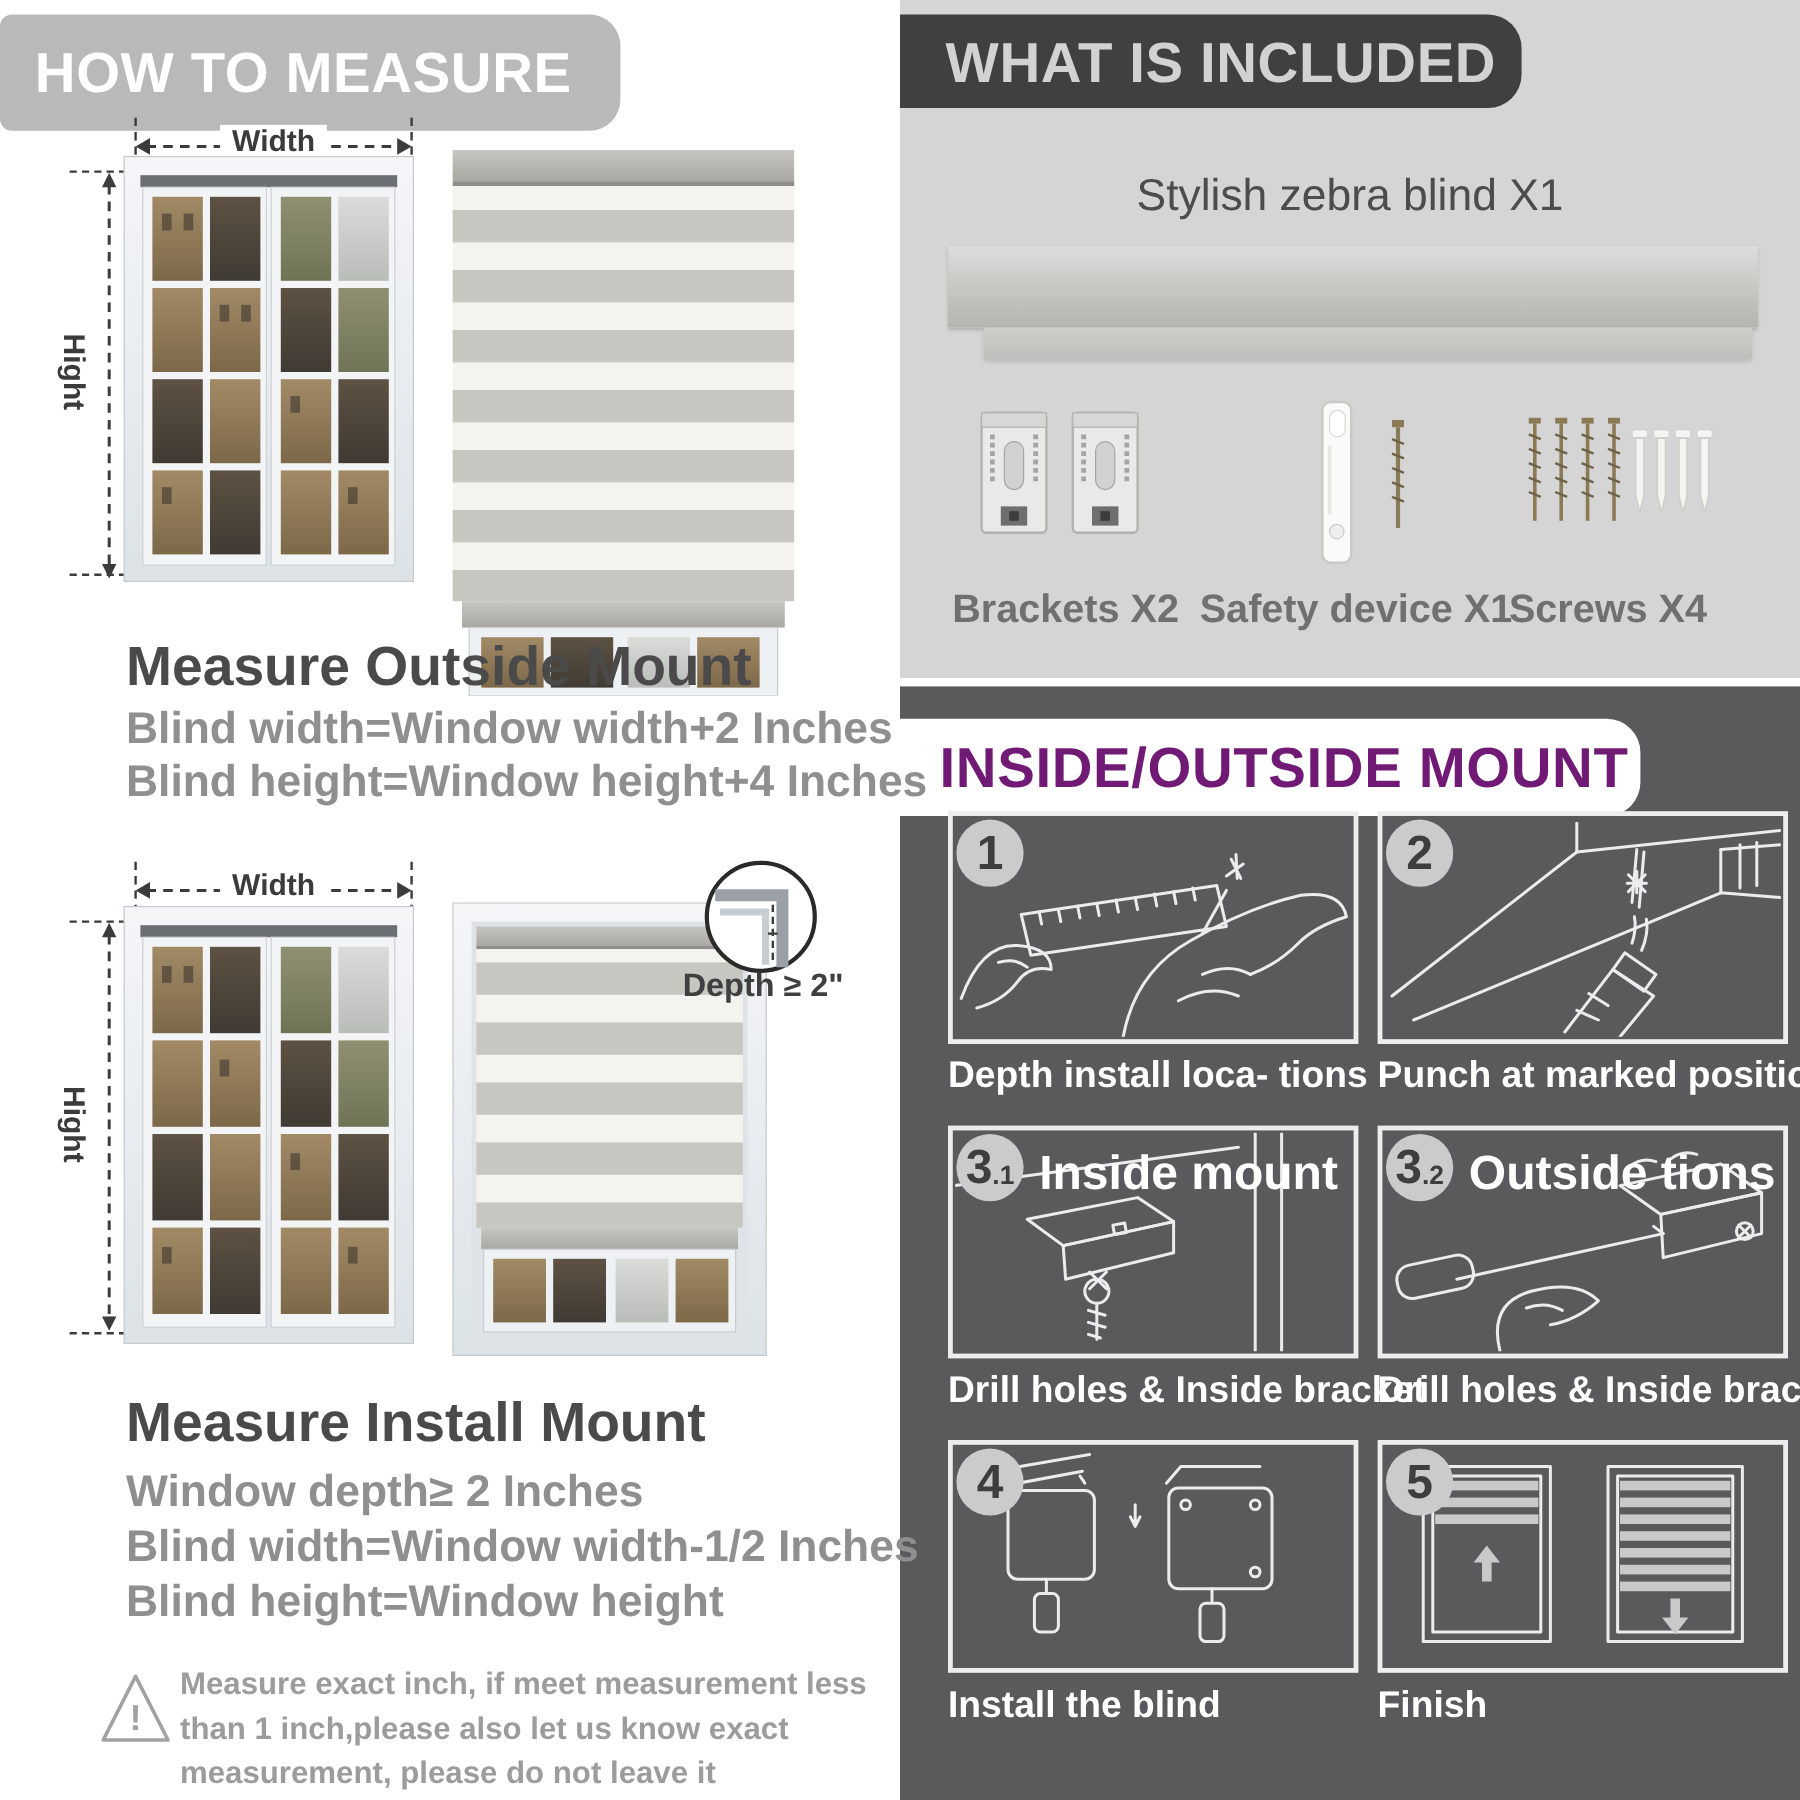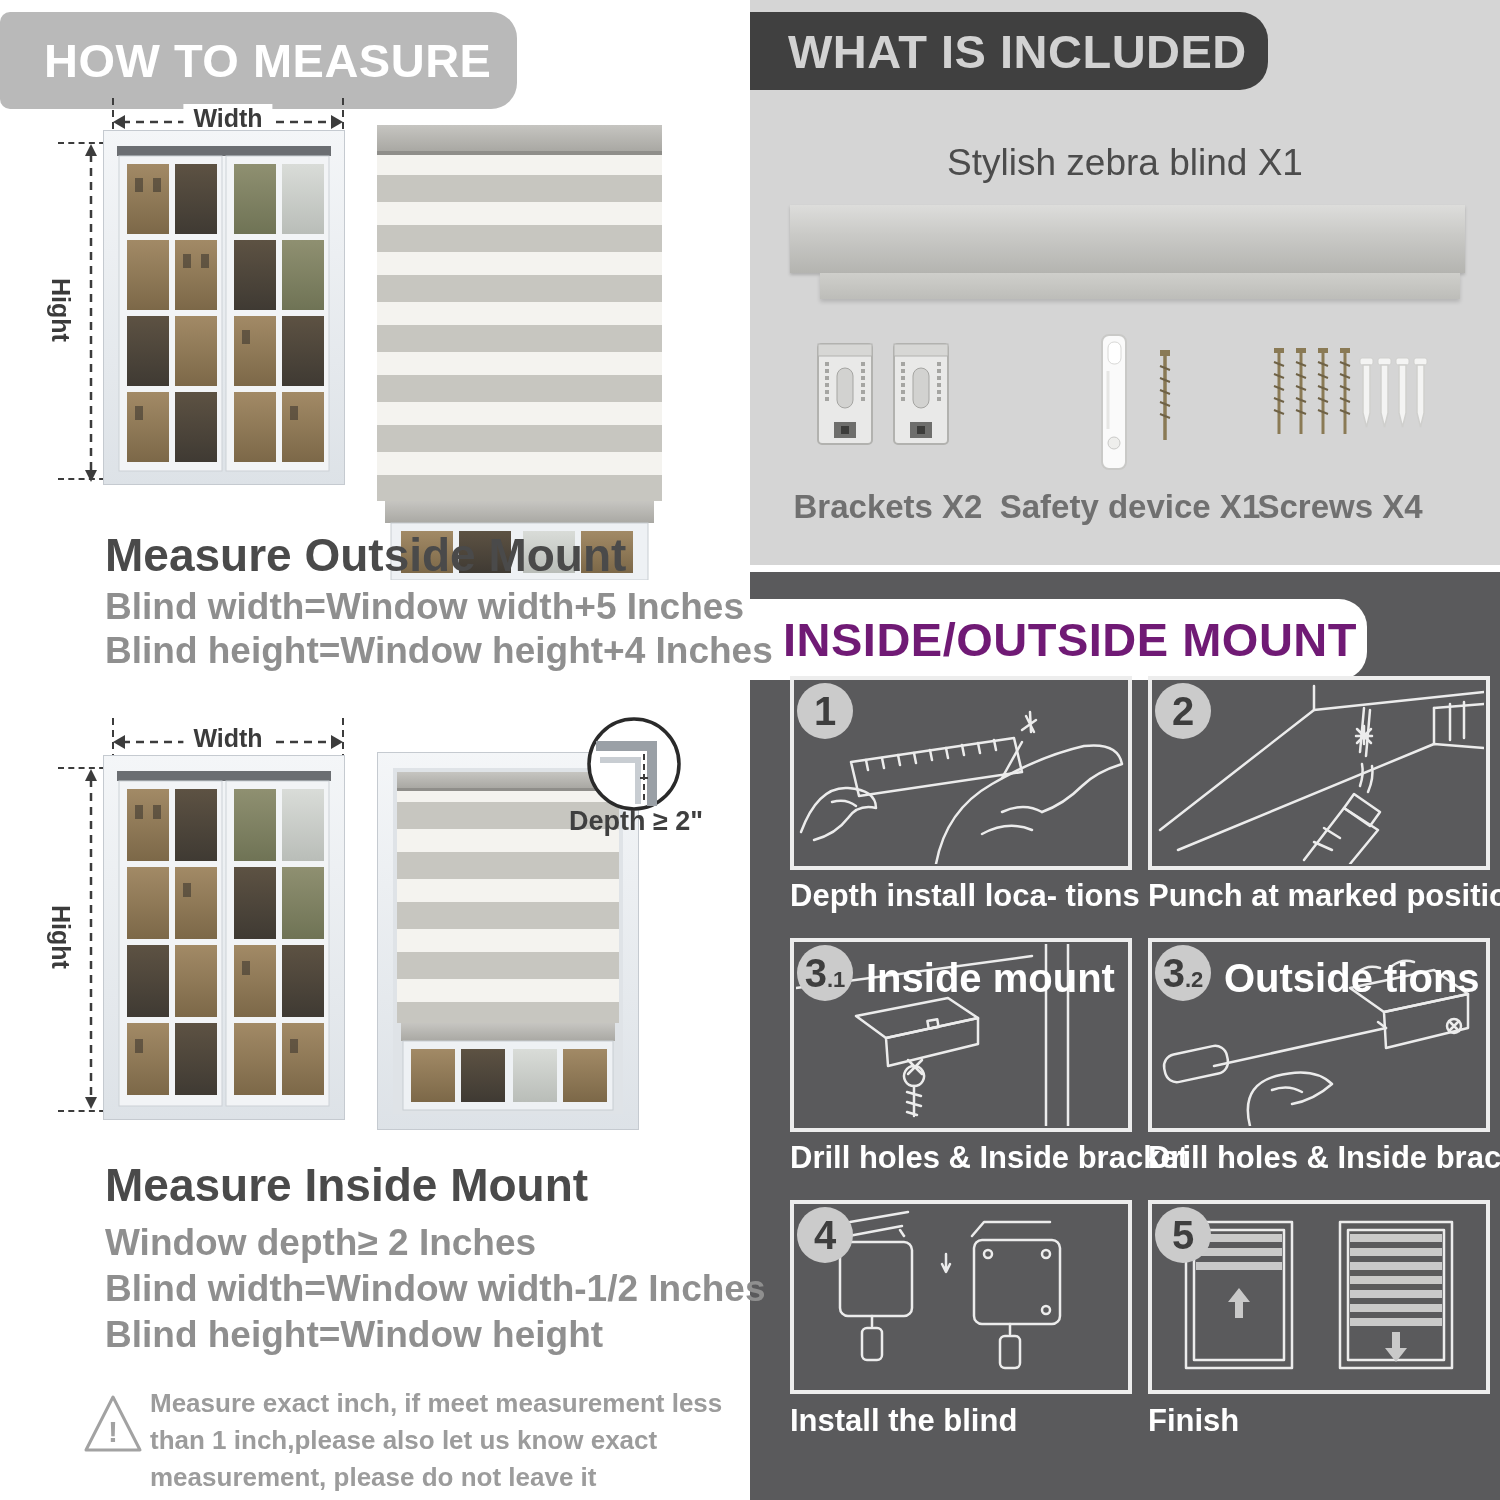--- a/index.html
+++ b/index.html
@@ -4,21 +4,21 @@
 <style>
   html,body{margin:0;padding:0;background:#fff;}
   .canvas{position:relative;width:1500px;height:1500px;background:#ffffff;
           font-family:"Liberation Sans",sans-serif;overflow:hidden;}
   .abs{position:absolute;}
 
   
   .hdr{position:absolute;display:flex;align-items:center;font-weight:bold;
        font-size:47px;letter-spacing:.5px;box-sizing:border-box;white-space:nowrap;}
   #hdr-left{left:0;top:12px;width:517px;height:97px;background:#b9b9b9;color:#ffffff;
-            border-radius:10px 26px 26px 10px;padding-left:44px;text-align:center;}
+            border-radius:10px 26px 26px 10px;padding-left:29px;text-align:center;}
   #panel-included{left:750px;top:0;width:750px;height:565px;background:#d5d5d5;}
   #hdr-included{left:750px;top:12px;width:518px;height:78px;background:#404040;color:#d2d2d2;
                 border-radius:0 28px 28px 0;padding-left:38px;}
   #panel-mount{left:750px;top:572px;width:750px;height:928px;background:#5a5a5c;}
   #hdr-mount{left:750px;top:599px;width:617px;height:81px;background:#ffffff;color:#701a75;
              border-radius:0 28px 28px 0;padding-left:33px;}
 
   
   .sec-heading{position:absolute;font-weight:bold;font-size:46px;color:#4a4a4a;white-space:nowrap;}
   .sec-line{position:absolute;font-weight:bold;font-size:37px;color:#8f8f8f;white-space:nowrap;}
@@ -165,21 +165,21 @@
     <rect x="8" y="376" width="269" height="22" fill="url(#railg)"></rect>
 
     <rect x="14" y="398" width="257" height="57" fill="#eef1f4" stroke="#c8cdd2"></rect>
     <rect x="24" y="406" width="52" height="42" fill="url(#bldg1)"></rect>
     <rect x="82" y="406" width="52" height="42" fill="url(#bldg2)"></rect>
     <rect x="146" y="406" width="52" height="42" fill="url(#skyg)"></rect>
     <rect x="204" y="406" width="52" height="42" fill="url(#bldg1)"></rect>
   </svg>
 
   <div class="sec-heading" style="left:105px;top:528px;">Measure Outside Mount</div>
-  <div class="sec-line" style="left:105px;top:586px;">Blind width=Window width+5 Inches</div>
+  <div class="sec-line" style="left:105px;top:586px;">Blind width=Window width+2 Inches</div>
   <div class="sec-line" style="left:105px;top:630px;">Blind height=Window height+4 Inches</div>
 
   <div class="abs" style="left:108px;top:718px;width:240px;height:54px;">
     <svg width="240" height="54">
       <line x1="5" y1="0" x2="5" y2="52" stroke="#3c3c3c" stroke-width="2" stroke-dasharray="7 5"></line>
       <line x1="235" y1="0" x2="235" y2="52" stroke="#3c3c3c" stroke-width="2" stroke-dasharray="7 5"></line>
       <line x1="14" y1="24" x2="226" y2="24" stroke="#3c3c3c" stroke-width="2.5" stroke-dasharray="8 6"></line>
       <polygon points="17,17 5,24 17,31" fill="#3c3c3c"></polygon>
       <polygon points="223,17 235,24 223,31" fill="#3c3c3c"></polygon>
     </svg>
@@ -243,21 +243,21 @@
     <circle cx="48" cy="48" r="45" fill="#ffffff" stroke="#2a2a2a" stroke-width="3.5"></circle>
     <g>
       <path d="M10,30 H66 V90" stroke="#9aa0a6" stroke-width="10" fill="none"></path>
       <path d="M14,44 H52 V88" stroke="#c8cdd2" stroke-width="6" fill="none"></path>
       <path d="M58,38 V86" stroke="#3c3c3c" stroke-width="2" stroke-dasharray="6 4" fill="none"></path>
       <path d="M54,62 h8" stroke="#3c3c3c" stroke-width="2"></path>
     </g>
   </svg>
   <div class="depth-label" style="left:556px;top:806px;">Depth ≥ 2"</div>
 
-  <div class="sec-heading" style="left:105px;top:1158px;">Measure Inside Mount</div>
+  <div class="sec-heading" style="left:105px;top:1158px;">Measure Install Mount</div>
   <div class="sec-line" style="left:105px;top:1222px;">Window depth≥ 2 Inches</div>
   <div class="sec-line" style="left:105px;top:1268px;">Blind width=Window width-1/2 Inches</div>
   <div class="sec-line" style="left:105px;top:1314px;">Blind height=Window height</div>
 
   <svg class="abs" style="left:82px;top:1392px;" width="62" height="66">
     <path d="M31,5 L58,58 L4,58 Z" fill="none" stroke="#a2a2a2" stroke-width="3" stroke-linejoin="round"></path>
     <text x="31" y="50" text-anchor="middle" font-size="30" font-weight="bold" fill="#a2a2a2" font-family="Liberation Sans, sans-serif">!</text>
   </svg>
   <div class="warn-text">
     <div>Measure exact inch, if meet measurement less</div>

